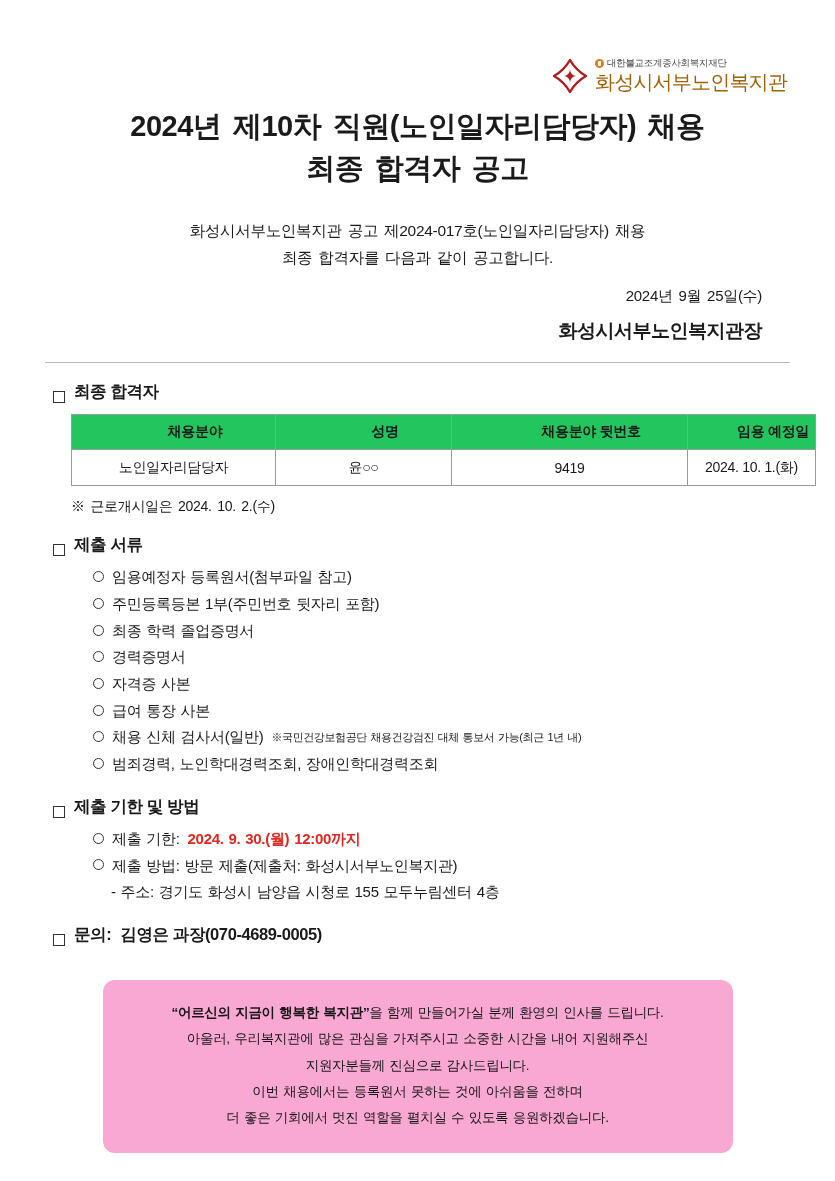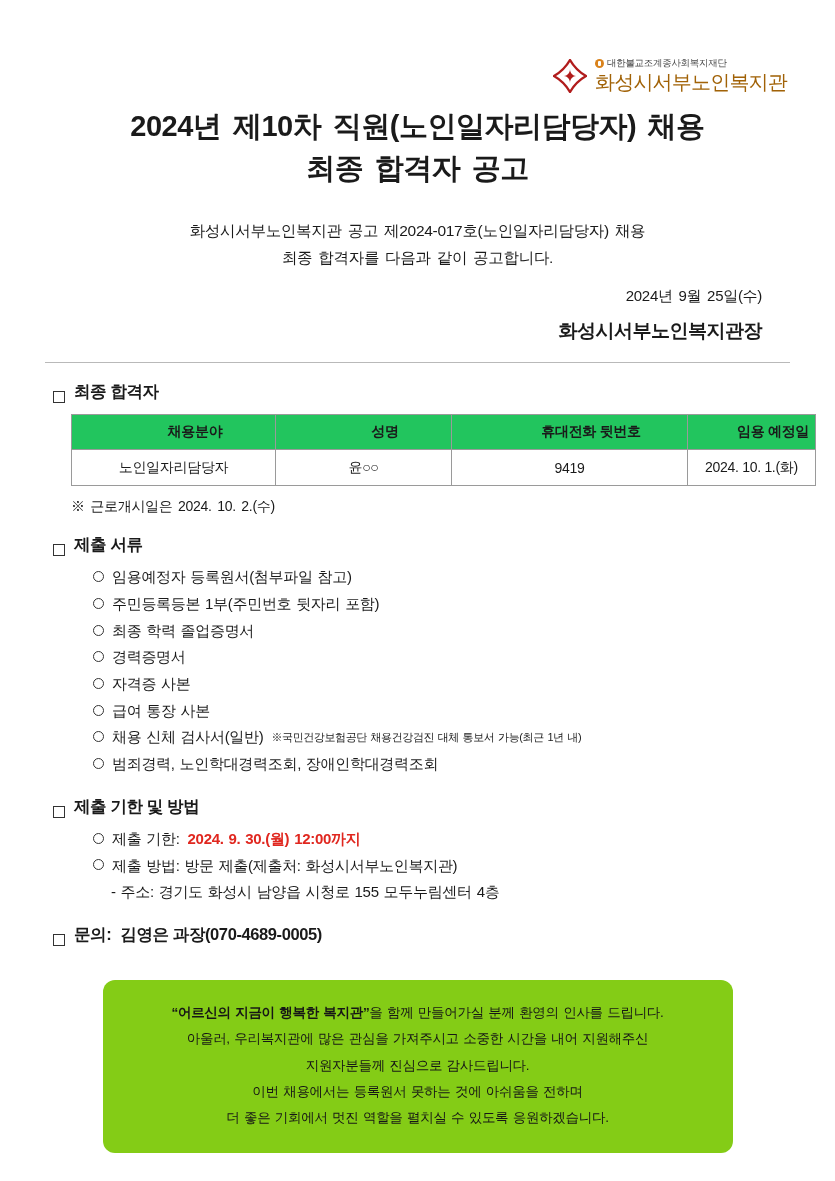--- a/index.html
+++ b/index.html
@@ -211,21 +211,21 @@
 
   
   .contact .section-head span.val {
     font-weight: bold;
   }
 
   
   .msg-box {
     width: 630px;
     margin: 34px auto 0 auto;
-    background: #84cc16;
+    background: #f9a8d4;
     border-radius: 12px;
     padding: 20px 24px 22px 24px;
     box-sizing: border-box;
     text-align: center;
   }
   .msg-box p {
     margin: 0;
     font-size: 13.5px;
     line-height: 1.95;
     letter-spacing: -0.3px;
@@ -274,21 +274,21 @@
     <div class="section-head">
       <span class="sq"></span>
       <span>최종 합격자</span>
     </div>
 
     <table class="result">
       <thead>
         <tr>
           <th style="width:158px">채용분야</th>
           <th style="width:130px">성명</th>
-          <th style="width:190px">휴대전화 뒷번호</th>
+          <th style="width:190px">채용분야 뒷번호</th>
           <th>임용 예정일</th>
         </tr>
       </thead>
       <tbody>
         <tr>
           <td>노인일자리담당자</td>
           <td>윤○○</td>
           <td>9419</td>
           <td>2024. 10. 1.(화)</td>
         </tr>

